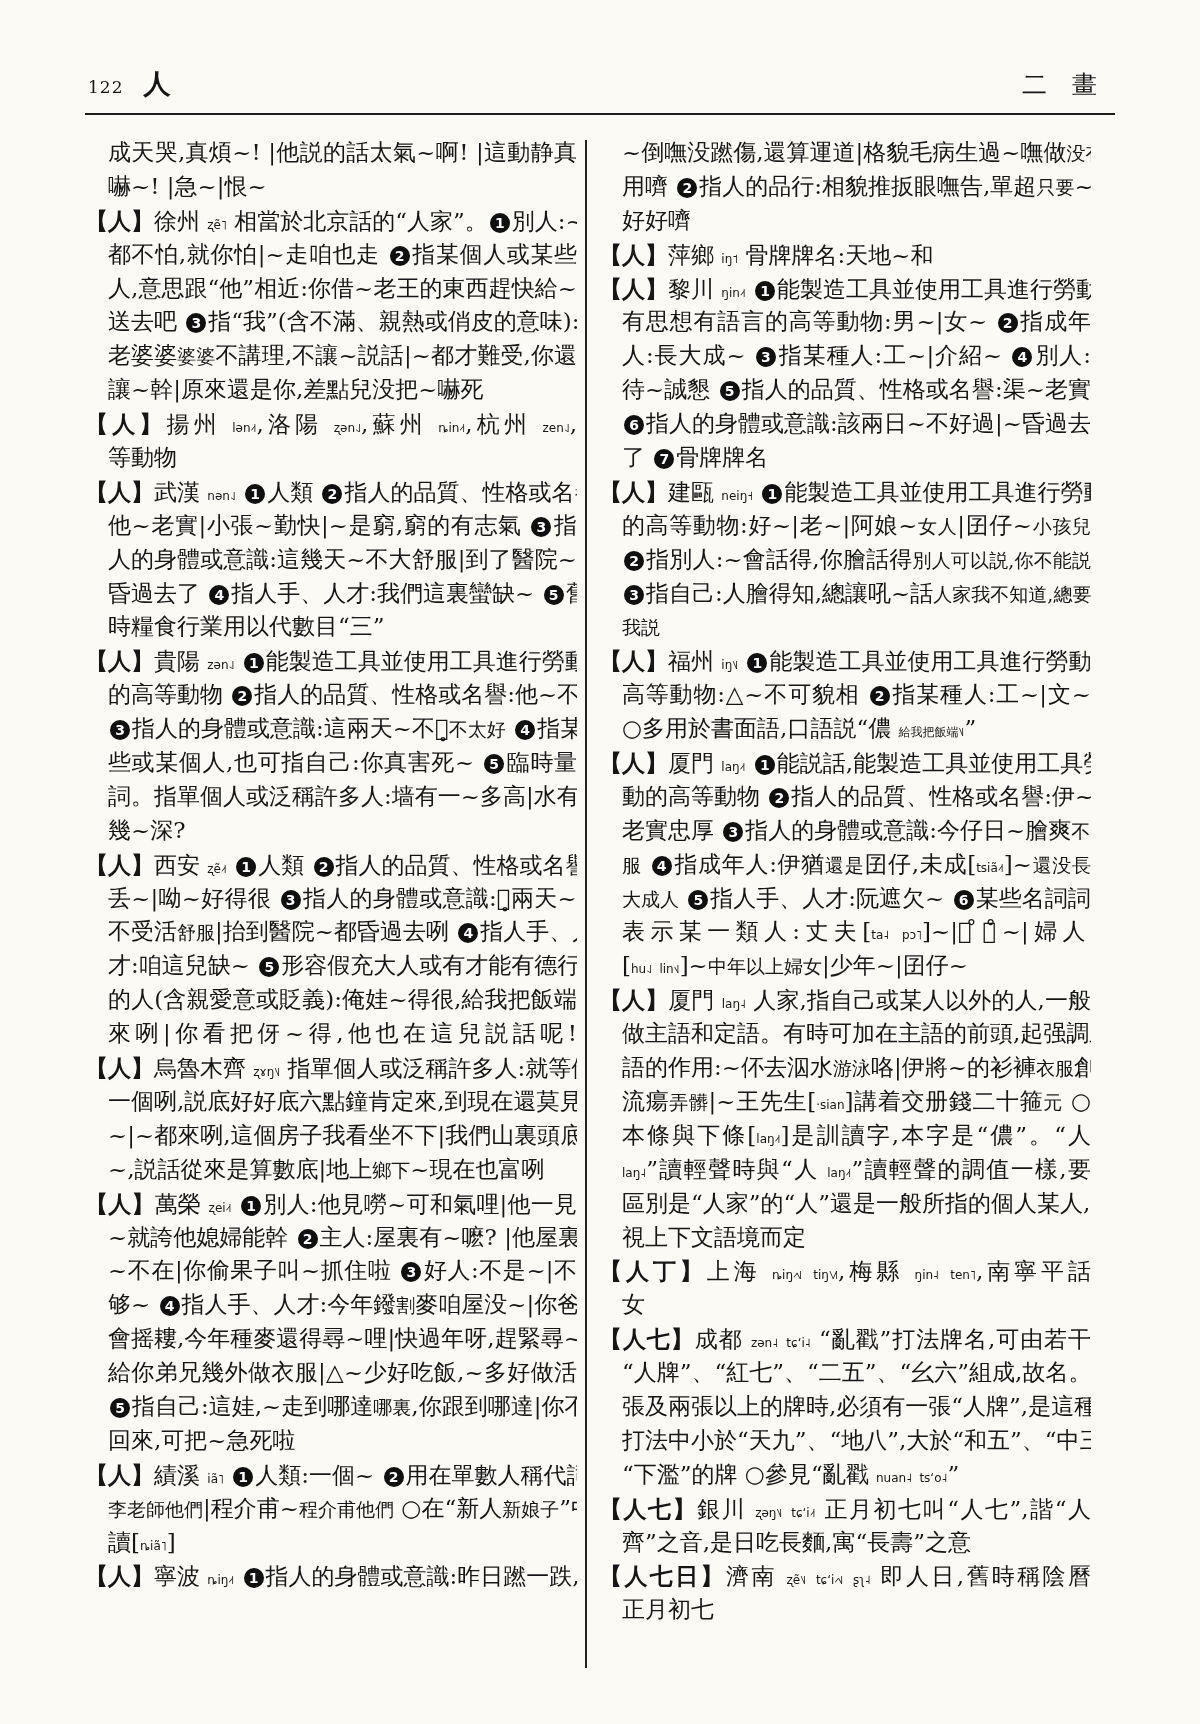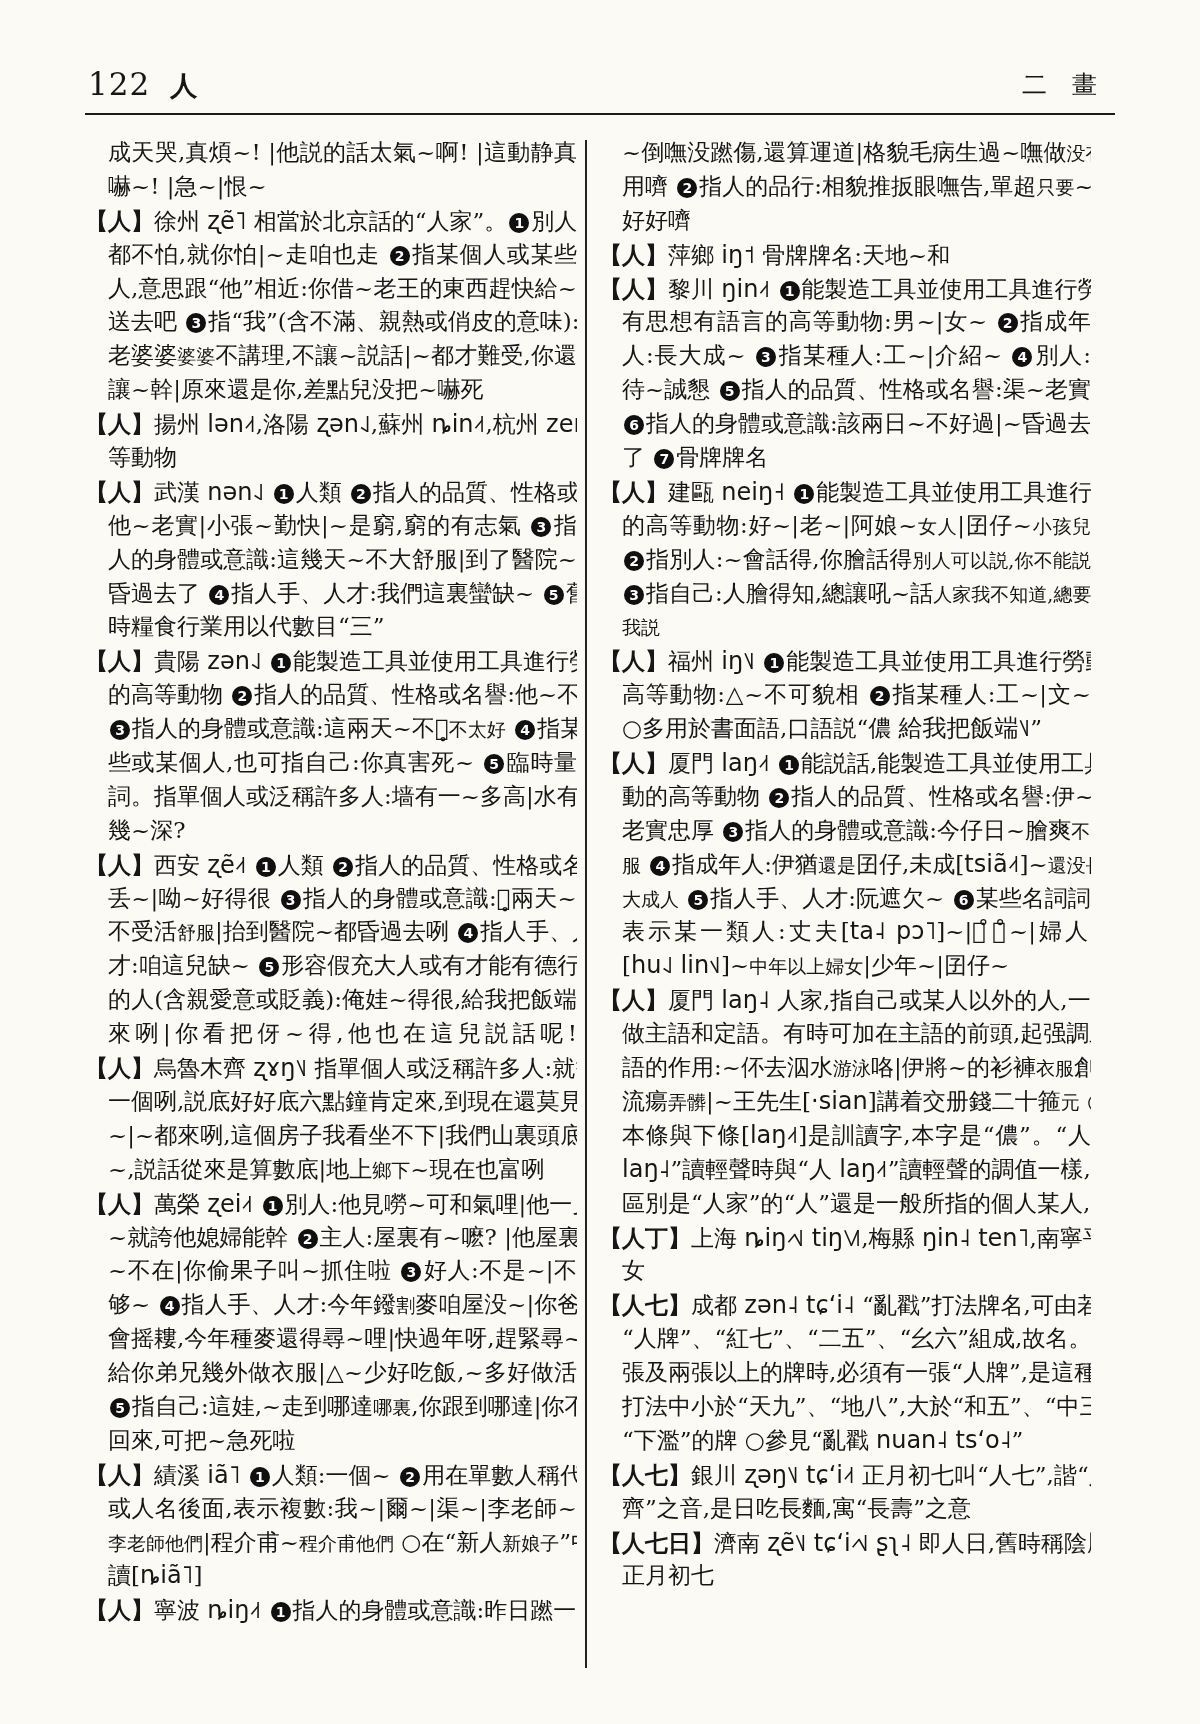--- a/index.html
+++ b/index.html
@@ -5,41 +5,41 @@
   html,body{margin:0;padding:0;}
   body{
     width:1200px;height:1724px;
     background:#fbfaf5;
     font-family:"DejaVu Serif","Liberation Serif",serif;
     color:#161616;
     -webkit-font-smoothing:antialiased;
   }
   .page{position:relative;width:1200px;height:1724px;overflow:hidden;}
   .hdr{position:absolute;top:66px;left:88px;width:1026px;height:36px;}
-  .hdr .pnum{font-size:31px;letter-spacing:1px;}
+  .hdr .pnum{font-size:17px;letter-spacing:1px;}
   .hdr .rad{font-size:27px;font-weight:bold;margin-left:20px;}
   .hdr .sect{position:absolute;right:17px;top:2px;font-size:25px;}
   .rule{position:absolute;top:113px;left:85px;width:1030px;border-top:2.5px solid #1c1c1c;}
   .cols{position:absolute;top:136px;left:85px;width:1030px;}
   .col{position:absolute;top:0;width:492px;}
   .col.left{left:0;}
   .col.right{left:514px;}
   .divider{position:absolute;top:4px;left:500px;width:1.5px;height:1528px;background:#222;}
   .line{
     height:33.9px;line-height:33.9px;
     font-size:23px;
     padding-left:23px;
     text-align:justify;text-align-last:justify;
     overflow:hidden;white-space:nowrap;
   }
   .line.entry{padding-left:0;}
   .line.short{text-align:left;text-align-last:left;}
   .hw{font-weight:bold;}
   .sm{font-size:19px;margin-top:7px;}
-  .ipa{font-family:"DejaVu Sans","Liberation Sans",sans-serif;font-size:24px;}
+  .ipa{font-family:"DejaVu Sans","Liberation Sans",sans-serif;font-size:12px;}
   .cn{
     display:inline-block;width:20px;height:20px;line-height:20.5px;
     border-radius:50%;background:#101010;color:#ffffff;
     font-size:14px;font-weight:bold;text-align:center;text-align-last:center;
     font-family:"DejaVu Sans","Liberation Sans",sans-serif;
     vertical-align:1px;margin:0 2px;
   }
 </style>
 </head>
 <body>
@@ -85,21 +85,20 @@
         <div class="line short">~,説話從來是算數底|地上<span class="sm">鄉下</span>~現在也富咧</div>
         <div class="line entry"><span class="hw">【人】</span>萬榮 <span class="ipa">ʐei˨˦</span> <span class="cn">1</span>別人:他見嘮~可和氣哩|他一見</div>
         <div class="line">~就誇他媳婦能幹 <span class="cn">2</span>主人:屋裏有~嚒? |他屋裏</div>
         <div class="line">~不在|你偷果子叫~抓住啦 <span class="cn">3</span>好人:不是~|不</div>
         <div class="line">够~ <span class="cn">4</span>指人手、人才:今年鏺<span class="sm">割</span>麥咱屋没~|你爸不</div>
         <div class="line">會摇耬,今年種麥還得尋~哩|快過年呀,趕緊尋~</div>
         <div class="line">給你弟兄幾外做衣服|△~少好吃飯,~多好做活</div>
         <div class="line"><span class="cn">5</span>指自己:這娃,~走到哪達<span class="sm">哪裏</span>,你跟到哪達|你不</div>
         <div class="line short">回來,可把~急死啦</div>
         <div class="line entry"><span class="hw">【人】</span>績溪 <span class="ipa">iã˥</span> <span class="cn">1</span>人類:一個~ <span class="cn">2</span>用在單數人稱代詞</div>
-        <div class="line">或人名後面,表示複數:我~|爾~|渠~|李老師~</div>
         <div class="line"><span class="sm">李老師他們</span>|程介甫~<span class="sm">程介甫他們</span> ○在“新人<span class="sm">新娘子</span>”中</div>
         <div class="line short">讀[<span class="ipa">ȵiã˥</span>]</div>
         <div class="line entry"><span class="hw">【人】</span>寧波 <span class="ipa">ȵiŋ˨˦</span> <span class="cn">1</span>指人的身體或意識:昨日蹨一跌,</div>
       </div>
     <div class="divider"></div>
     <div class="col right" id="col-right">
         <div class="line">~倒嘸没蹨傷,還算運道|格貌毛病生過~嘸做<span class="sm">没有</span></div>
         <div class="line">用嚌 <span class="cn">2</span>指人的品行:相貌推扳眼嘸告,單超<span class="sm">只要</span>~</div>
         <div class="line short">好好嚌</div>
         <div class="line entry short"><span class="hw">【人】</span>萍鄉 <span class="ipa">iŋ˦</span> 骨牌牌名:天地~和</div>
@@ -124,20 +123,21 @@
         <div class="line"><span class="sm">大成人</span> <span class="cn">5</span>指人手、人才:阮遮欠~ <span class="cn">6</span>某些名詞詞尾,</div>
         <div class="line">表示某一類人:丈夫[<span class="ipa">ta˨</span> <span class="ipa">pɔ˥</span>]~|查̊某̊~|婦人</div>
         <div class="line short">[<span class="ipa">hu˨˩</span> <span class="ipa">lin˦˩</span>]~<span class="sm">中年以上婦女</span>|少年~|囝仔~</div>
         <div class="line entry"><span class="hw">【人】</span>厦門 <span class="ipa">laŋ˨</span> 人家,指自己或某人以外的人,一般</div>
         <div class="line">做主語和定語。有時可加在主語的前頭,起强調主</div>
         <div class="line">語的作用:~伓去泅水<span class="sm">游泳</span>咯|伊將~的衫褲<span class="sm">衣服</span>創</div>
         <div class="line">流瘍<span class="sm">弄髒</span>|~王先生[<span class="ipa">·sian</span>]講着交册錢二十箍<span class="sm">元</span> ○</div>
         <div class="line">本條與下條[<span class="ipa">laŋ˨˦</span>]是訓讀字,本字是“儂”。“人</div>
         <div class="line"><span class="ipa">laŋ˨</span>”讀輕聲時與“人 <span class="ipa">laŋ˨˦</span>”讀輕聲的調值一樣,要</div>
         <div class="line">區別是“人家”的“人”還是一般所指的個人某人,應</div>
+        <div class="line short">視上下文語境而定</div>
         <div class="line entry"><span class="hw">【人丁】</span>上海 <span class="ipa">ȵiŋ˨˦˩</span> <span class="ipa">tiŋ˥˩˥</span>,梅縣 <span class="ipa">ŋin˨</span> <span class="ipa">ten˥</span>,南寧平話</div>
         <div class="line short">女</div>
         <div class="line entry"><span class="hw">【人七】</span>成都 <span class="ipa">zən˨</span> <span class="ipa">tɕʻi˨</span> “亂戳”打法牌名,可由若干</div>
         <div class="line">“人牌”、“紅七”、“二五”、“幺六”組成,故名。出兩</div>
         <div class="line">張及兩張以上的牌時,必須有一張“人牌”,是這種</div>
         <div class="line">打法中小於“天九”、“地八”,大於“和五”、“中三”、</div>
         <div class="line short">“下濫”的牌 ○參見“亂戳 <span class="ipa">nuan˨</span> <span class="ipa">tsʻo˨</span>”</div>
         <div class="line entry"><span class="hw">【人七】</span>銀川 <span class="ipa">ʐəŋ˥˩</span> <span class="ipa">tɕʻi˨˦</span> 正月初七叫“人七”,諧“人</div>
         <div class="line short">齊”之音,是日吃長麵,寓“長壽”之意</div>
         <div class="line entry"><span class="hw">【人七日】</span>濟南 <span class="ipa">ʐẽ˥˩</span> <span class="ipa">tɕʻi˨˦˩</span> <span class="ipa">ʂʅ˨</span> 即人日,舊時稱陰曆</div>

